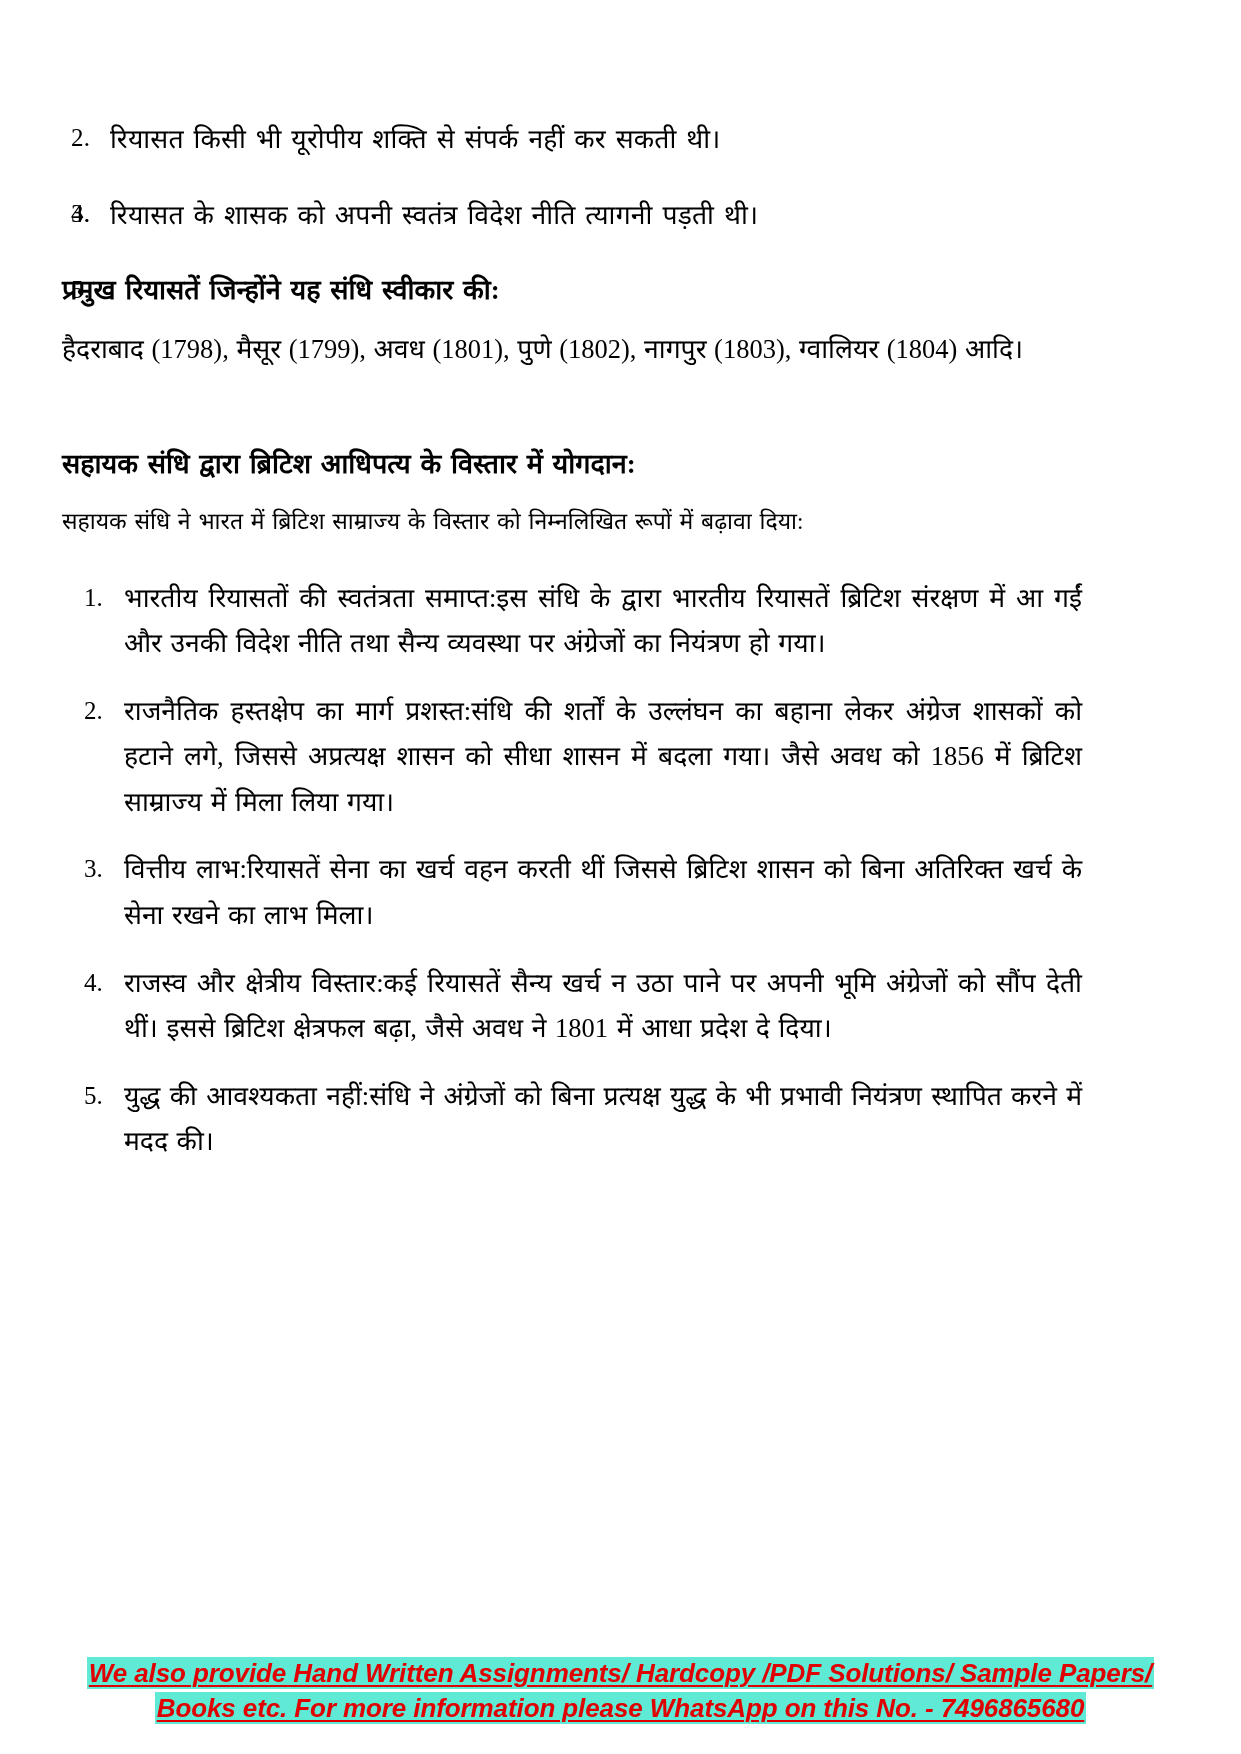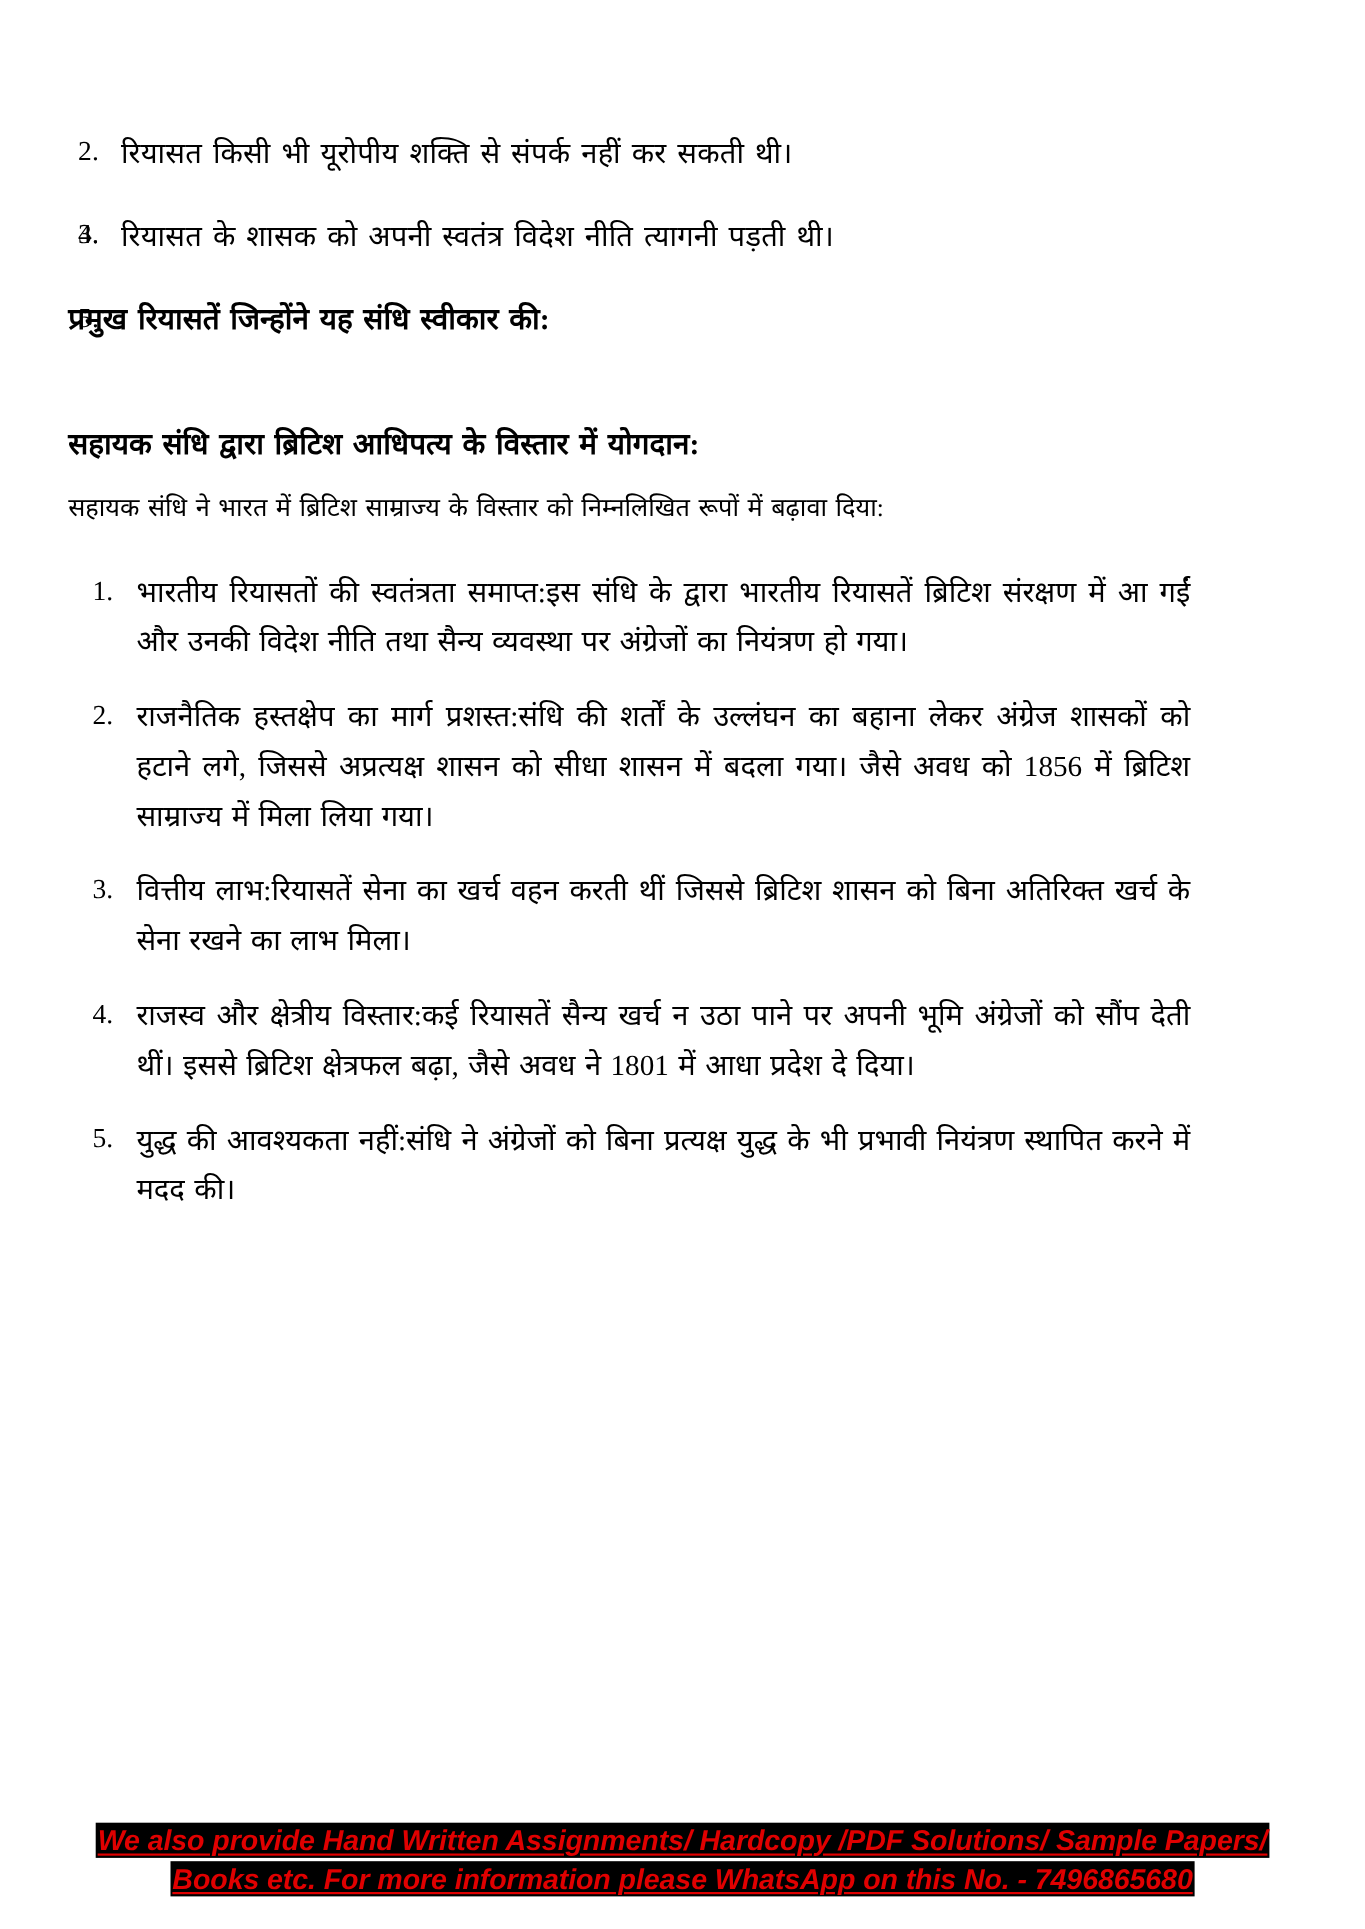--- a/index.html
+++ b/index.html
@@ -117,21 +117,21 @@
     text-align: center;
     line-height: 1.35;
     font-family: "Liberation Sans", "DejaVu Sans", sans-serif;
   }
   .promo-line {
     display: block;
     text-align: center;
   }
   .promo-line > span {
     display: inline;
-    background: #000000;
+    background: #5eead4;
     color: #e00000;
     font-weight: bold;
     font-style: italic;
     font-size: 26px;
     text-decoration: underline;
     text-decoration-thickness: 2px;
     text-underline-offset: 3px;
     padding: 1px 2px;
     box-decoration-break: clone;
     -webkit-box-decoration-break: clone;
@@ -156,20 +156,21 @@
       <li>
         <span class="marker">4.</span>
         <span class="item-text">रियासत के शासक को अपनी स्वतंत्र विदेश नीति त्यागनी पड़ती थी।</span>
       </li>
       <li>
         <span class="marker">5.</span>
       </li>
     </ol>
 
     <p class="sec-heading">प्रमुख रियासतें जिन्होंने यह संधि स्वीकार की:</p>
+    <p class="states-para">हैदराबाद (1798), मैसूर (1799), अवध (1801), पुणे (1802), नागपुर (1803), ग्वालियर (1804) आदि।</p>
 
     <p class="sec-heading spaced-top">सहायक संधि द्वारा ब्रिटिश आधिपत्य के विस्तार में योगदान:</p>
     <p class="intro-para">सहायक संधि ने भारत में ब्रिटिश साम्राज्य के विस्तार को निम्नलिखित रूपों में बढ़ावा दिया:</p>
 
     <ol class="contrib-list">
       <li>
         <span class="marker">1.</span><span class="lead">भारतीय रियासतों की स्वतंत्रता समाप्त:</span><span class="item-text">इस संधि के द्वारा भारतीय रियासतें ब्रिटिश संरक्षण में आ गईं और उनकी विदेश नीति तथा सैन्य व्यवस्था पर अंग्रेजों का नियंत्रण हो गया।</span>
       </li>
       <li>
         <span class="marker">2.</span><span class="lead">राजनैतिक हस्तक्षेप का मार्ग प्रशस्त:</span><span class="item-text">संधि की शर्तों के उल्लंघन का बहाना लेकर अंग्रेज शासकों को हटाने लगे, जिससे अप्रत्यक्ष शासन को सीधा शासन में बदला गया। जैसे अवध को 1856 में ब्रिटिश साम्राज्य में मिला लिया गया।</span>

